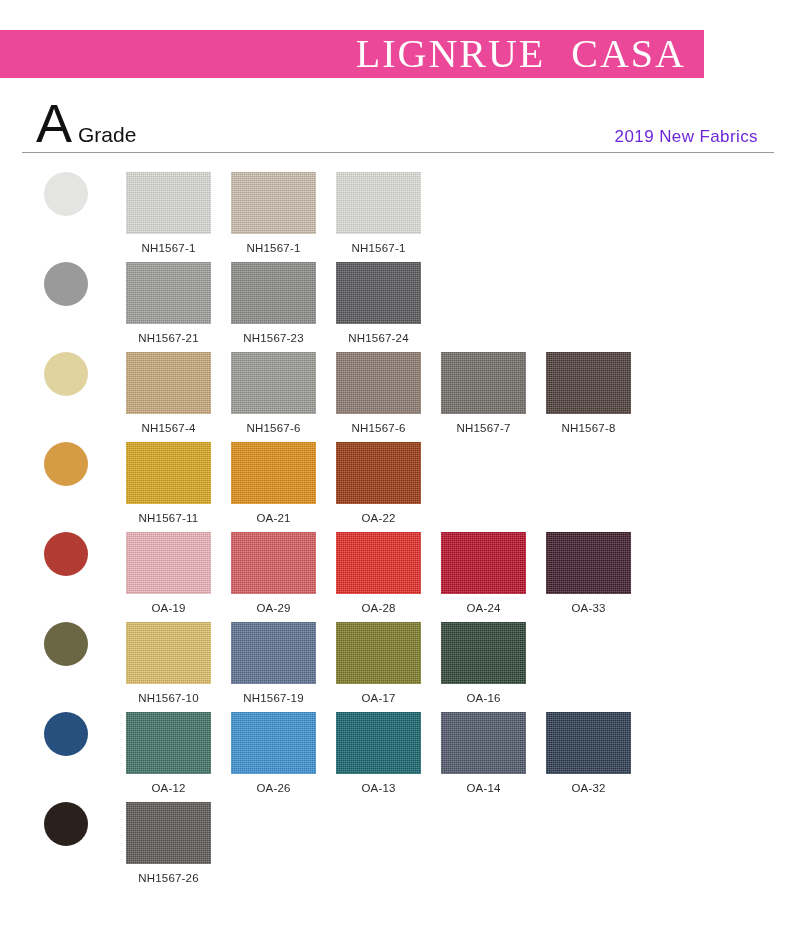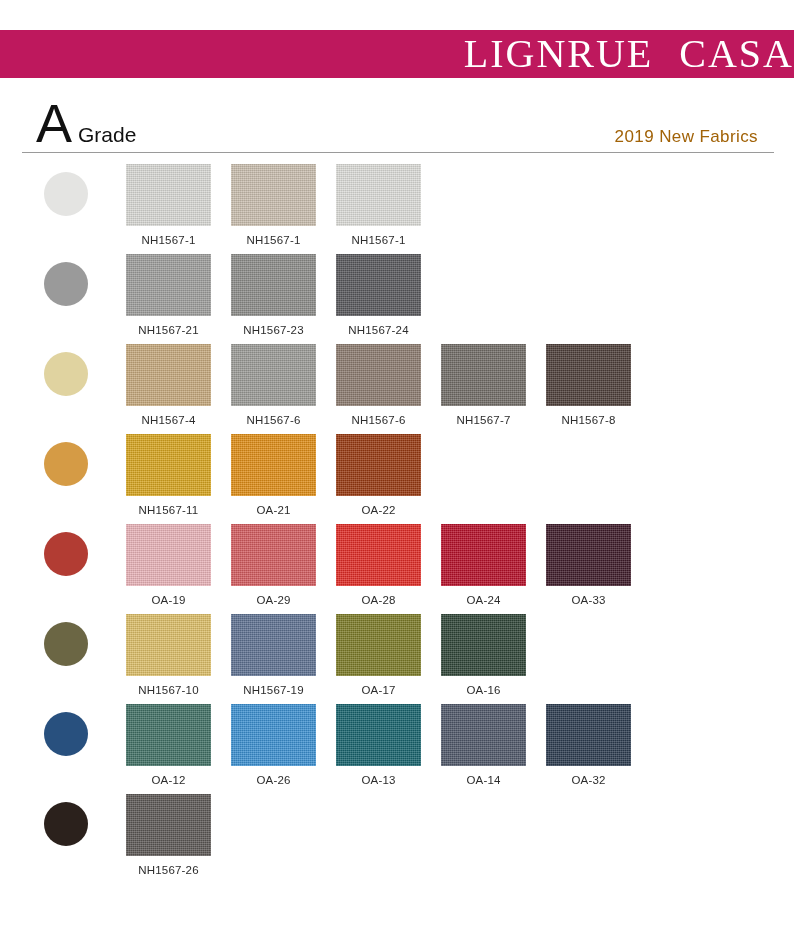--- a/index.html
+++ b/index.html
@@ -13,27 +13,28 @@
     position: relative;
     font-family: "Liberation Sans", sans-serif;
     overflow: hidden;
   }
 
   
   .brand-band {
     position: absolute;
     left: 0;
     top: 30px;
-    width: 794px;
+    width: 704px;
     height: 48px;
-    background: #be185d;
+    background: #ec4899;
     display: flex;
     align-items: center;
     justify-content: flex-end;
     box-sizing: border-box;
+    padding-right: 18px;
   }
   .brand-text {
     font-family: "Liberation Serif", serif;
     color: #ffffff;
     font-size: 40px;
     letter-spacing: 2px;
     line-height: 1;
     white-space: nowrap;
     font-weight: 400;
   }
@@ -65,21 +66,21 @@
     font-family: "Liberation Sans", sans-serif;
     font-size: 21px;
     line-height: 1;
     color: #111111;
     margin-left: 6px;
     font-weight: 400;
   }
   .subtitle {
     font-family: "Liberation Sans", sans-serif;
     font-size: 17px;
-    color: #a16207;
+    color: #6d28d9;
     letter-spacing: 0.4px;
     padding-bottom: 3px;
     margin-left: 24px;
   }
   .rule {
     position: absolute;
     left: 22px;
     top: 152px;
     width: 752px;
     height: 1px;
@@ -104,21 +105,21 @@
     left: 44px;
     top: 12px;
     width: 44px;
     height: 44px;
     border-radius: 50%;
   }
 
   .swatch-strip {
     position: absolute;
     left: 126px;
-    top: 4px;
+    top: 12px;
     display: flex;
   }
   .swatch-cell {
     width: 85px;
     margin-right: 20px;
   }
   .swatch-chip {
     width: 85px;
     height: 62px;
     position: relative;

